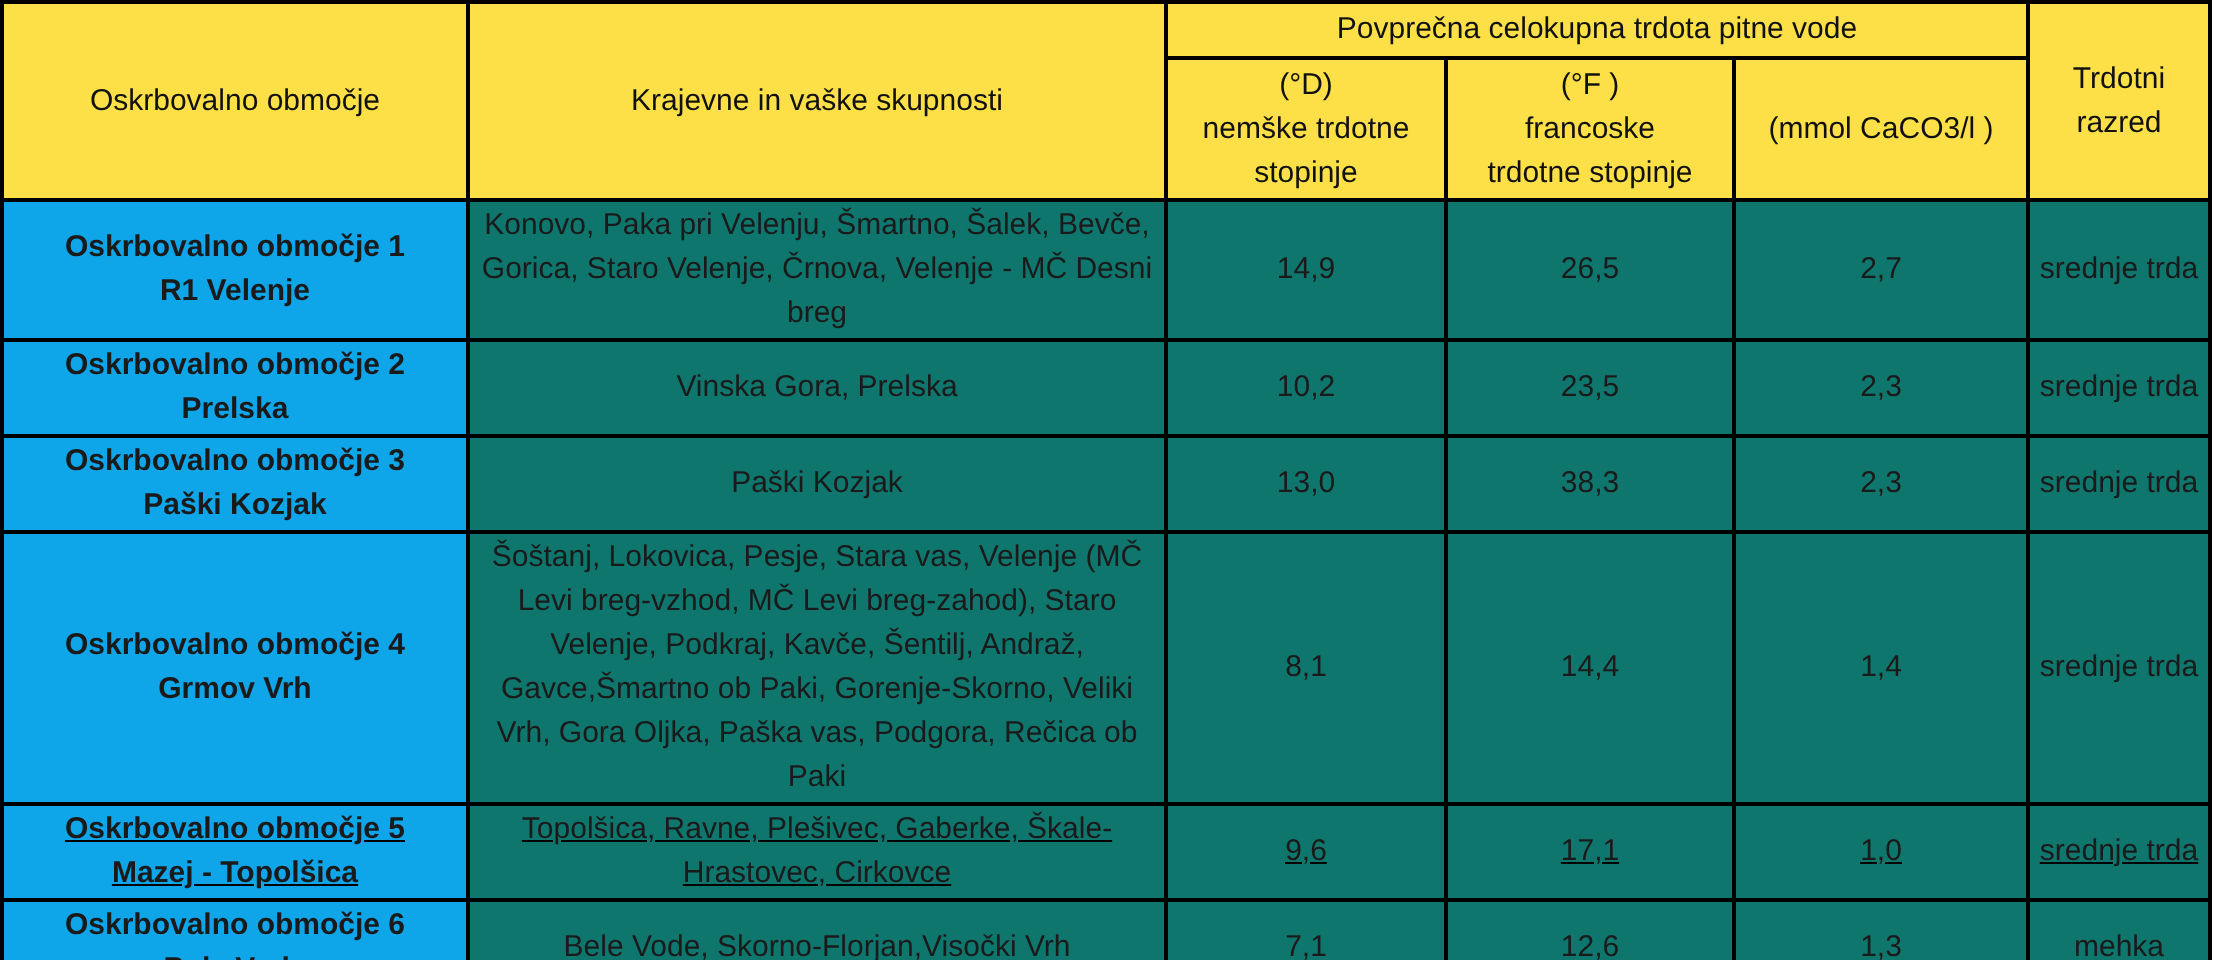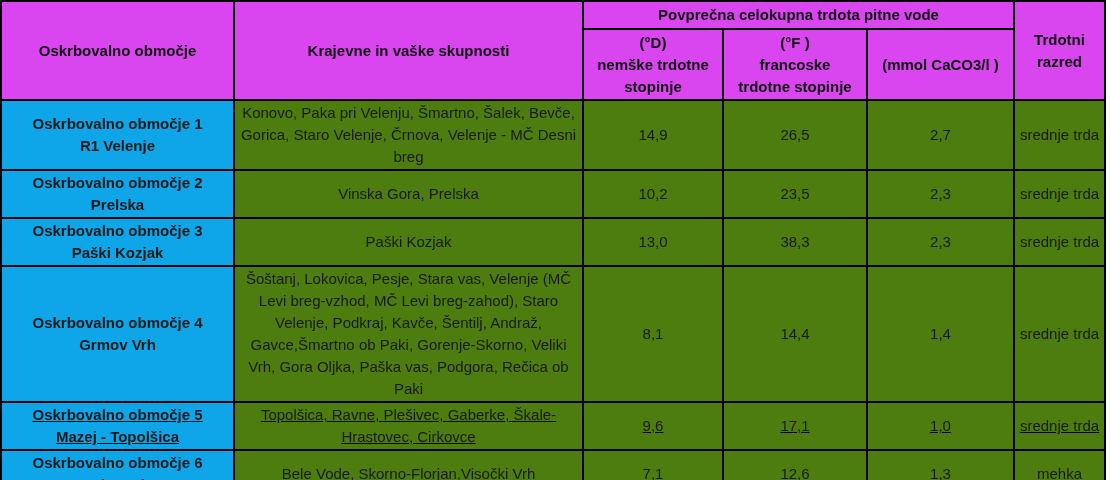--- a/index.html
+++ b/index.html
@@ -23,32 +23,32 @@
     padding: 1px 4px;
     text-align: center;
     vertical-align: middle;
     font-size: 15px;
     line-height: 22px;
     color: #1a1a1a;
     white-space: pre-line;
     overflow: hidden;
   }
   table.hardness th {
-    background: #d946ef;
-    font-weight: bold;
+    background: #fde047;
+    font-weight: normal;
     color: #111111;
   }
   td.area-cell {
     background: #0ea5e9;
     font-weight: bold;
     color: #111111;
     margin-left: 36px;
   }
   td.value-cell, td.class-cell, td.communities-cell {
-    background: #4d7c0f;
+    background: #0f766e;
     font-weight: normal;
   }
   thead tr.group-row    { height: 28px; }
   thead tr.subhead-row  { height: 71px; }
   tbody#data-rows tr:nth-child(1) { height: 69px; }
   tbody#data-rows tr:nth-child(2) { height: 42px; }
   tbody#data-rows tr:nth-child(3) { height: 43px; }
   tbody#data-rows tr:nth-child(4) { height: 135px; }
   tbody#data-rows tr:nth-child(5) { height: 43px; text-decoration: underline; }
   tbody#data-rows tr:nth-child(6) { height: 42px; }

